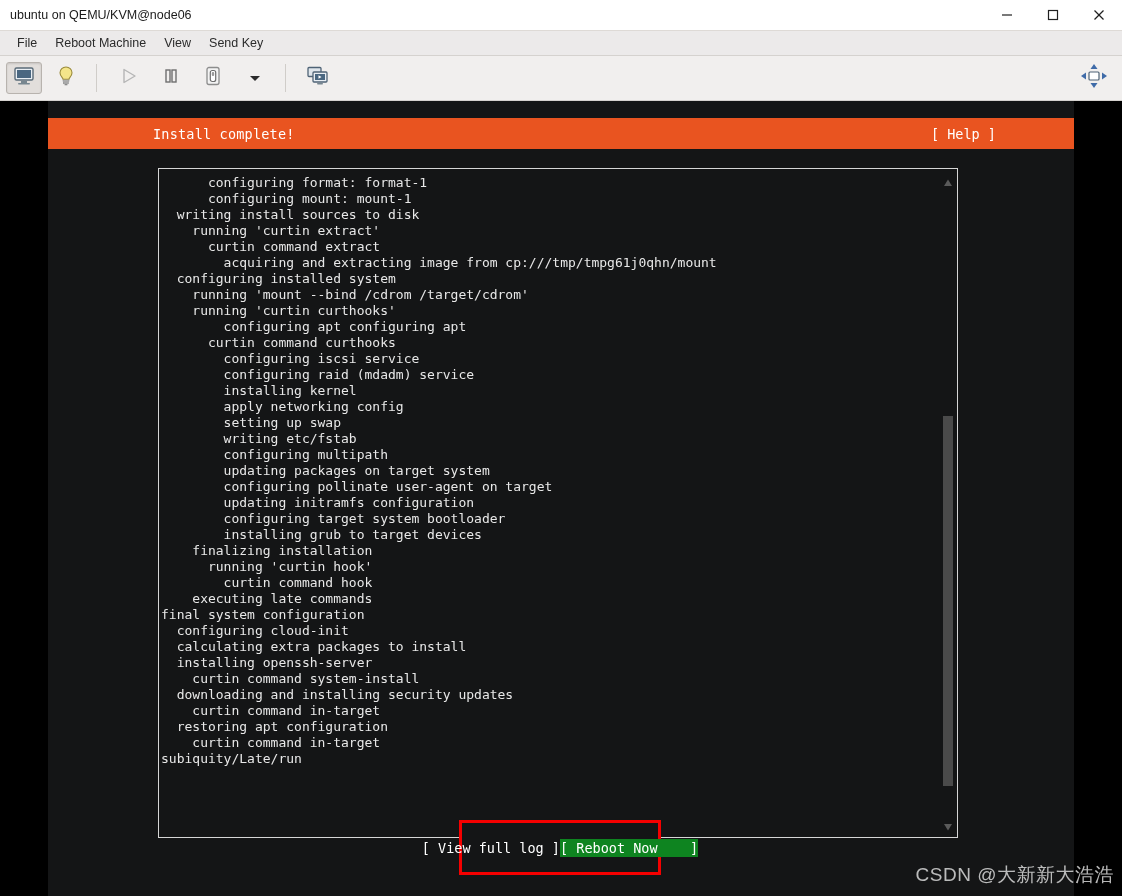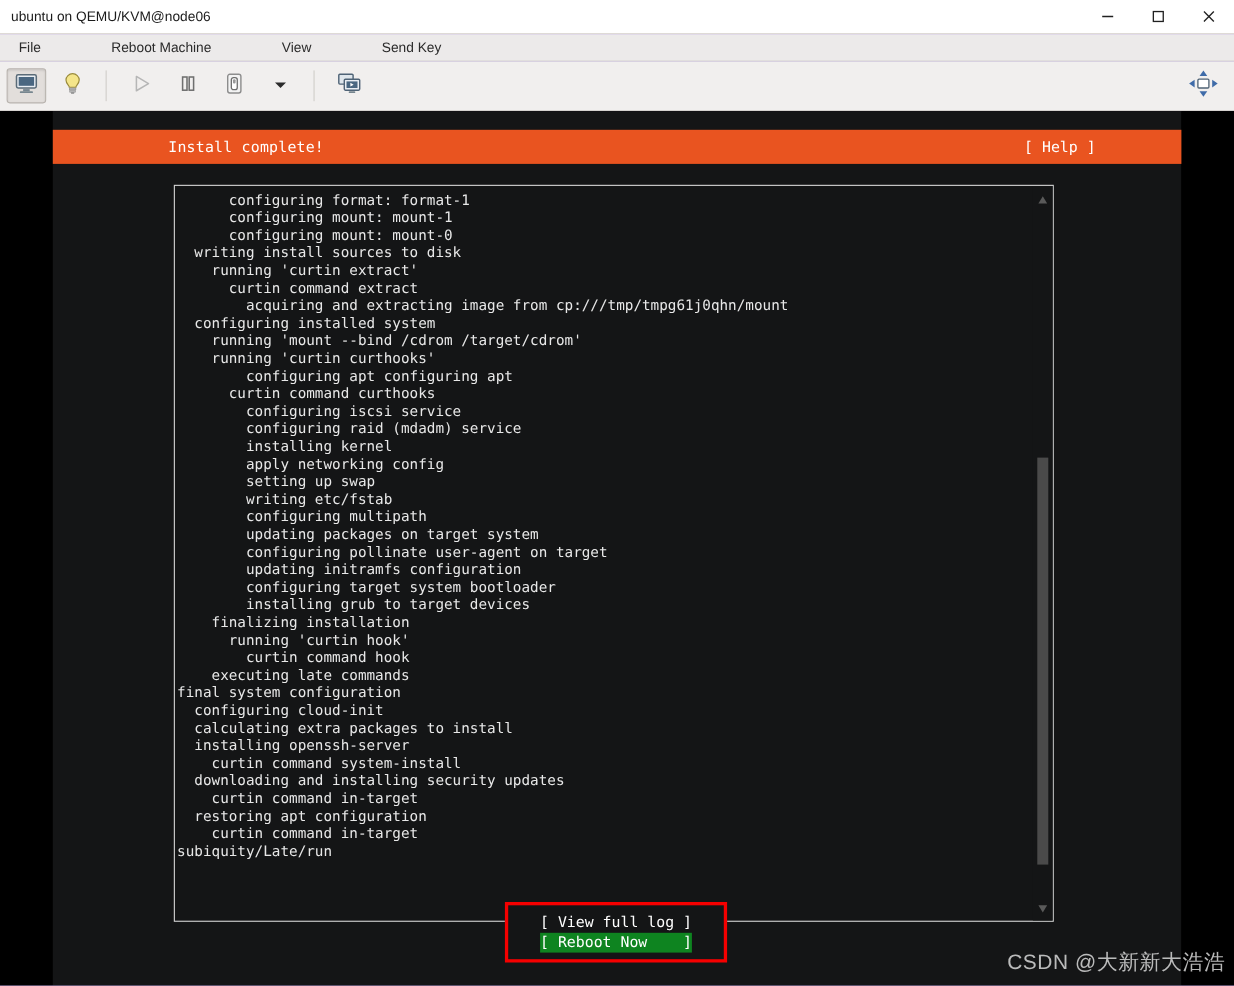--- a/index.html
+++ b/index.html
@@ -43,21 +43,20 @@
   .win-btn svg { display: block; }
 
   
   .menubar {
     position: absolute; left: 0; top: 31px;
     width: 1122px; height: 25px;
     background: #eceaea;
     border-bottom: 1px solid #d5d2cf;
     display: flex; align-items: center;
     padding-left: 8px;
-    gap: 46px;
   }
   .menu-item {
     font-size: 12.5px;
     color: #2b2b2b;
     padding: 3px 9px;
     cursor: pointer;
     white-space: nowrap;
   }
 
   
@@ -175,21 +174,21 @@
     background: #4a4a4a;
     cursor: pointer;
   }
 
   
   .btn-area {
     position: absolute; left: 459px; top: 820px;
     width: 202px; height: 55px;
     border: 3px solid #f50000;
     background: #141516;
-    display: flex; flex-direction: column;
+    display: flex; 
     align-items: center; justify-content: center;
   }
   .tui-btn {
     font-family: "DejaVu Sans Mono", monospace;
     font-size: 13.5px;
     color: #ffffff;
     white-space: pre;
     line-height: 18px;
     cursor: pointer;
   }
@@ -341,21 +340,20 @@
 
   <div class="tui-header">
     <span class="tui-title">Install complete!</span>
     <span class="tui-help">[ Help ]</span>
   </div>
 
   <div class="logbox">
     <div class="logpane" id="log-pane">
         <div class="logline">      configuring format: format-1</div>
         <div class="logline">      configuring mount: mount-1</div>
-        <div class="logline">      configuring mount: mount-0</div>
         <div class="logline">  writing install sources to disk</div>
         <div class="logline">    running 'curtin extract'</div>
         <div class="logline">      curtin command extract</div>
         <div class="logline">        acquiring and extracting image from cp:///tmp/tmpg61j0qhn/mount</div>
         <div class="logline">  configuring installed system</div>
         <div class="logline">    running 'mount --bind /cdrom /target/cdrom'</div>
         <div class="logline">    running 'curtin curthooks'</div>
         <div class="logline">        configuring apt configuring apt</div>
         <div class="logline">      curtin command curthooks</div>
         <div class="logline">        configuring iscsi service</div>

